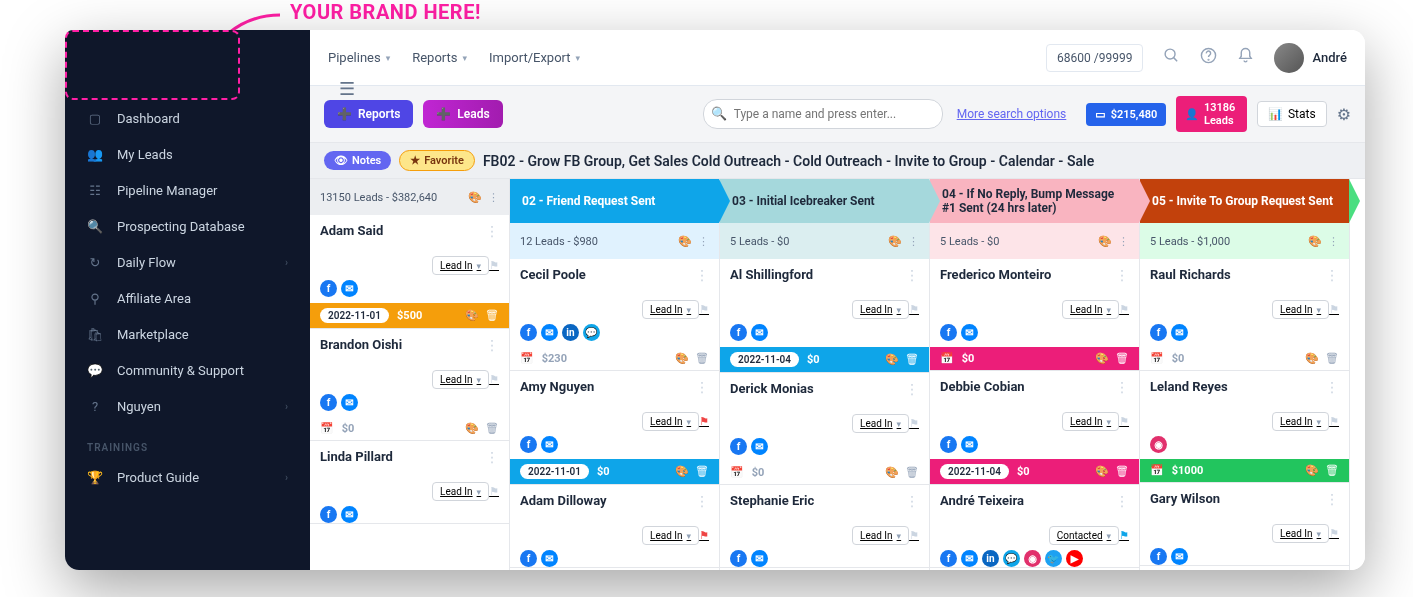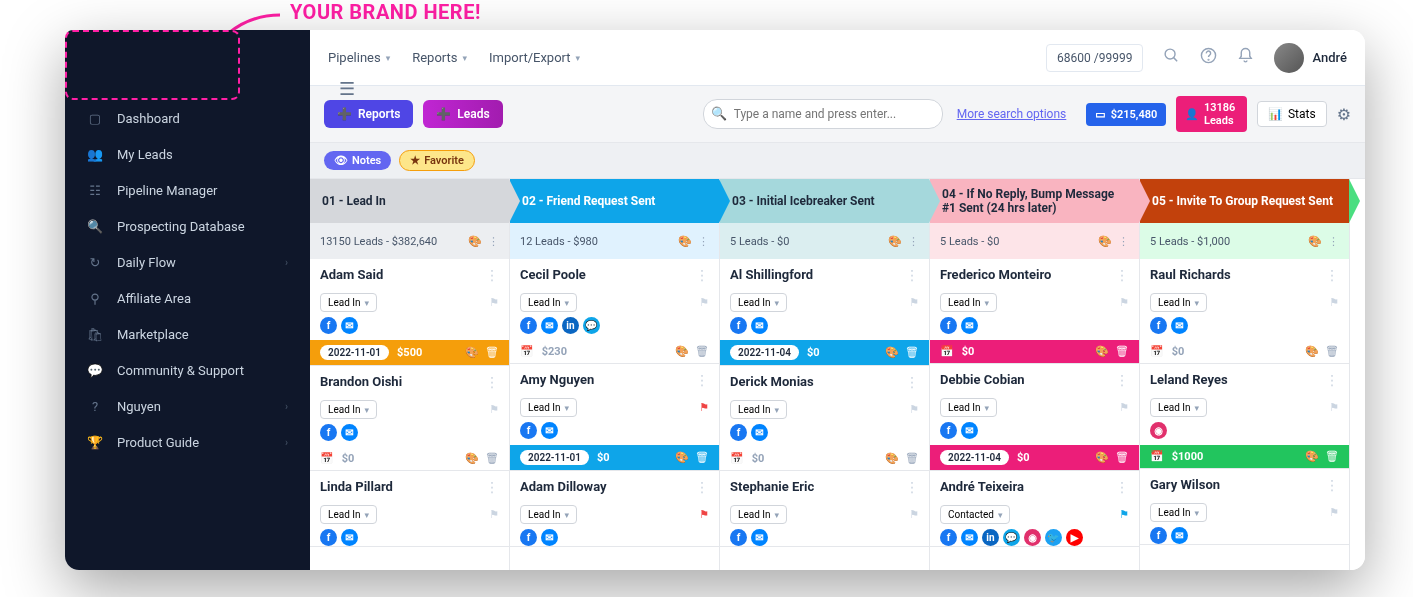--- a/index.html
+++ b/index.html
@@ -70,21 +70,21 @@
 .col:nth-child(3) .col-sub { background:#dbeef0; }
 .col:nth-child(4) .col-sub { background:#fde4e8; }
 .col:nth-child(5) .col-sub { background:#dcfce7; }
 .col-sub .tools { display:flex; gap:6px; color:#94a3b8; }
 
 .cards { flex:1; overflow:hidden; padding:0; }
 .card { background:#fff; border-bottom:1px solid #e5e7eb; padding:8px 10px 0; }
 .card-top { display:flex; justify-content:space-between; align-items:start; }
 .card-name { font-size:13px; font-weight:700; color:#1e293b; }
 .card-menu { color:#cbd5e1; cursor:pointer; font-size:14px; }
-.card-row { display:flex; align-items:center; justify-content:space-between; margin-top:10px; }
+.card-row { display:flex; align-items:center; justify-content:flex-end; margin-top:17px;text-decoration:underline; }
 .lead-sel { border:1px solid #d1d5db; border-radius:4px; padding:3px 7px; font-size:10px; display:inline-flex; align-items:center; gap:4px; cursor:pointer; background:#fff; }
 .flag { color:#cbd5e1; font-size:11px; }
 .flag.red { color:#ef4444; }
 .flag.blue { color:#0ea5e9; }
 .socials { display:flex; gap:4px; margin-top:5px; }
 .soc { width:17px; height:17px; border-radius:50%; display:inline-flex; align-items:center; justify-content:center; font-size:10px; font-weight:700; color:#fff; }
 .soc.fb { background:#1877f2; }
 .soc.ms { background:#0084ff; }
 .soc.li { background:#0a66c2; }
 .soc.ch { background:#0ea5e9; }
@@ -153,20 +153,21 @@
         <div class="sidebar-item">
           <span class="sb-icon">💬</span>
           <span>Community &amp; Support</span>
         </div>
         <div class="sidebar-item">
           <span class="sb-icon">?</span>
           <span>Nguyen</span>
           <span class="chev">›</span>
         </div>
       </div>
+    <div class="sidebar-heading">TRAININGS</div>
     <div id="sb-train">
         <div class="sidebar-item">
           <span class="sb-icon">🏆</span>
           <span>Product Guide</span>
           <span class="chev">›</span>
         </div>
       </div>
   </div>
 
   <div class="main">
@@ -223,25 +224,25 @@
       <div class="spacer"></div>
       <span class="pill blue">▭ <span>$215,480</span></span>
       <span class="pill pink">👤 <span>13186 Leads</span></span>
       <span class="stats-btn">📊 <span>Stats</span></span>
       <span class="gear">⚙</span>
     </div>
 
     <div class="filter-row">
       <span class="chip notes">👁 <span>Notes</span></span>
       <span class="chip fav">★ <span>Favorite</span></span>
+      <span class="filter-title">FB02 - Grow FB Group, Get Sales Cold Outreach - Cold Outreach - Invite to Group - Calendar - Sale</span>
     </div>
 
     <div class="board" id="board">
         <div class="col">
-          <div class="col-head">01 - Lead In</div>
           <div class="col-sub">
             <span>13150 Leads - $382,640</span>
             <span class="tools">
               <span>🎨</span>
               <span>⋮</span>
             </span>
           </div>
           <div class="cards">
             <div class="card">
               <div class="card-top">

